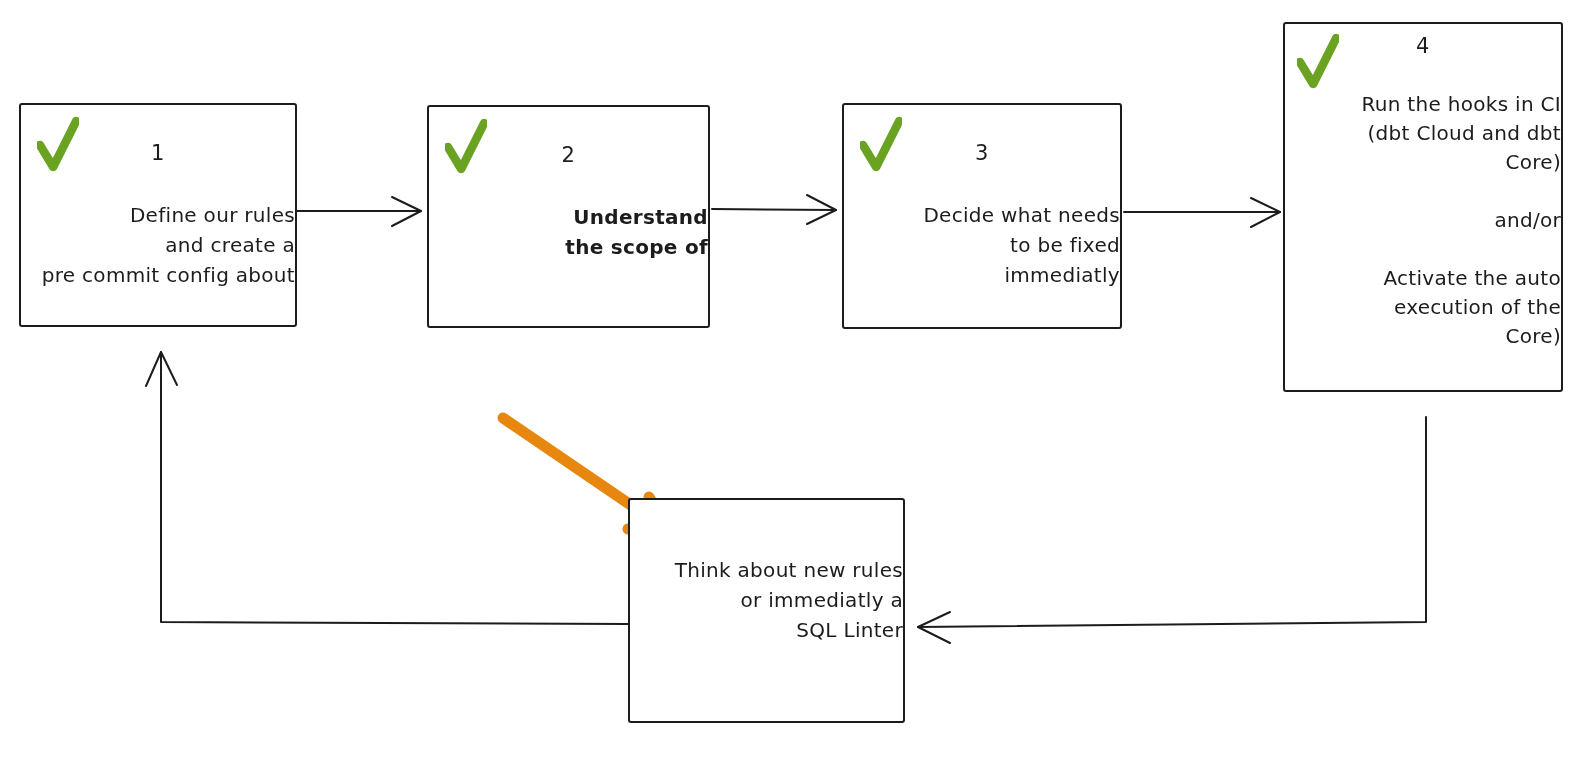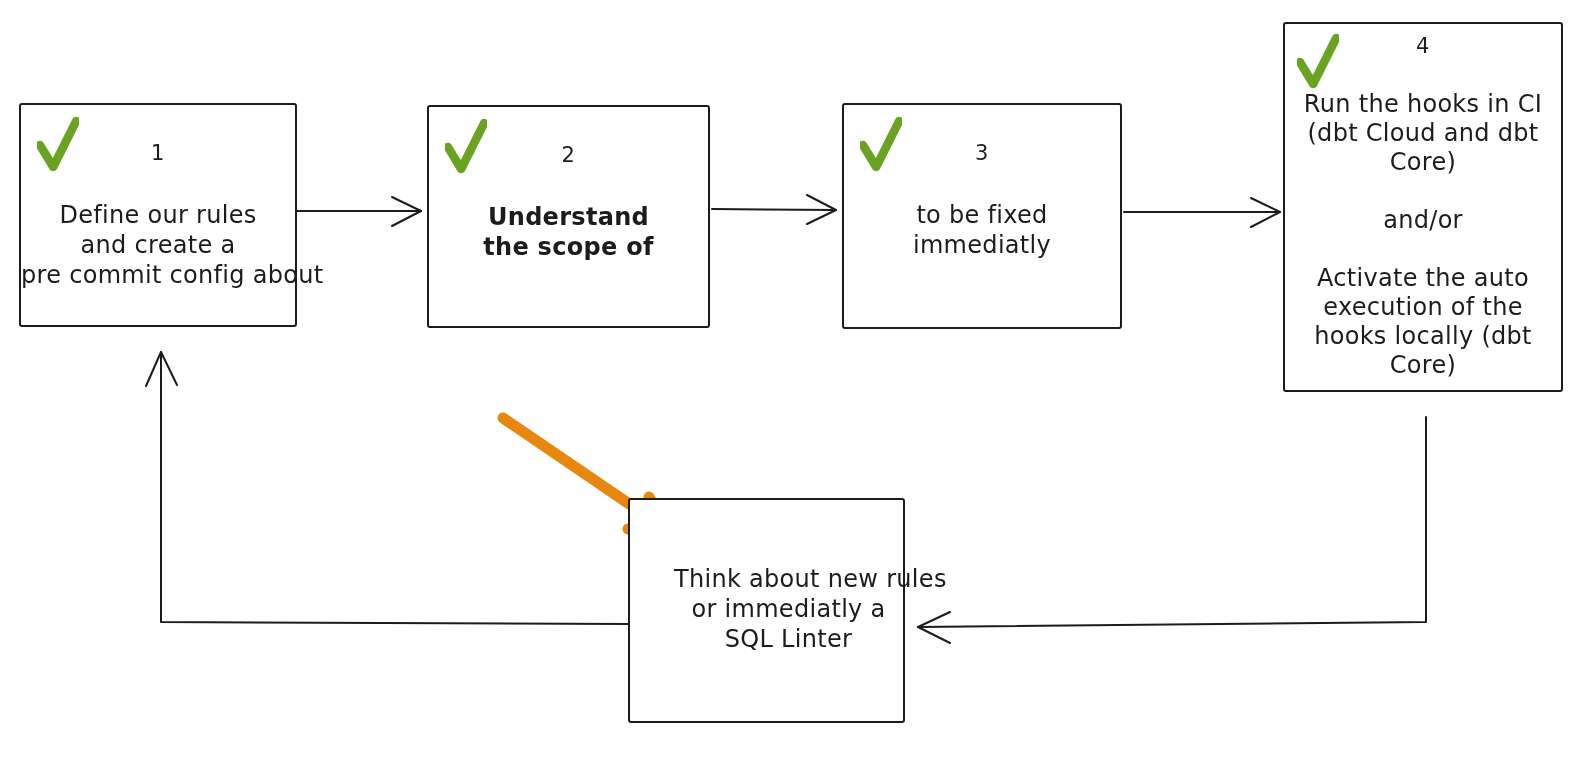--- a/index.html
+++ b/index.html
@@ -64,43 +64,43 @@
     left: 0; right: 0;
     top: 36px;
     text-align: center;
     font-size: 21px;
     font-weight: 500;
     letter-spacing: 0.5px;
   }
   .lines {
     position: absolute;
     left: 0; right: 0;
-    text-align: center;
-    font-size: 24px;
+    text-align: right;
+    font-size: 20px;
     font-weight: 500;
     letter-spacing: 0.3px;
   }
   .lines .line {
     line-height: 30px;
     min-height: 30px;
     white-space: nowrap;
   }
   #box1 { left: 19px;  top: 103px; width: 278px; height: 224px; }
   #box1 .lines { top: 95px; }
   #box2 { left: 427px; top: 105px; width: 283px; height: 223px; }
   #box2 .lines { top: 95px; font-weight: bold; }
   #box3 { left: 842px; top: 103px; width: 280px; height: 226px; }
   #box3 .lines { top: 95px; }
   #box4 { left: 1283px; top: 22px; width: 280px; height: 370px; }
   #box4 .check { left: 12px; top: 8px; }
   #box4 .num { top: 10px; }
   #box4 .lines { top: 66px; }
   #box4 .lines .line { line-height: 29px; min-height: 29px; }
   #box5 { left: 628px; top: 498px; width: 277px; height: 225px; }
-  #box5 .lines { top: 64px; margin-left: 44px; }
+  #box5 .lines { top: 55px; margin-left: 44px; }
 </style>
 </head>
 <body>
 
 <div class="canvas">
 
   <svg class="arrows-layer" viewBox="0 0 1584 757" xmlns="http://www.w3.org/2000/svg">
 
     <g>
       <path class="flow" d="M297,211 L421,211"></path>
@@ -155,40 +155,40 @@
         <div class="line">the scope of</div>
       </div>
   </div>
 
   <div class="box" id="box3">
     <svg class="check" viewBox="0 0 44 58">
       <polyline points="3,30 17,53 41,5"></polyline>
     </svg>
     <div class="num">3</div>
     <div class="lines">
+        <div class="line">Decide what needs</div>
         <div class="line">to be fixed</div>
         <div class="line">immediatly</div>
       </div>
   </div>
 
   <div class="box" id="box4">
     <svg class="check" viewBox="0 0 44 58">
       <polyline points="3,30 17,53 41,5"></polyline>
     </svg>
     <div class="num">4</div>
     <div class="lines">
         <div class="line">Run the hooks in CI</div>
         <div class="line">(dbt Cloud and dbt</div>
         <div class="line">Core)</div>
         <div class="line"></div>
         <div class="line">and/or</div>
         <div class="line"></div>
         <div class="line">Activate the auto</div>
         <div class="line">execution of the</div>
-        <div class="line">hooks locally (dbt</div>
         <div class="line">Core)</div>
       </div>
   </div>
 
   <div class="box" id="box5">
     <div class="lines">
         <div class="line">Think about new rules</div>
         <div class="line">or immediatly a</div>
         <div class="line">SQL Linter</div>
       </div>

